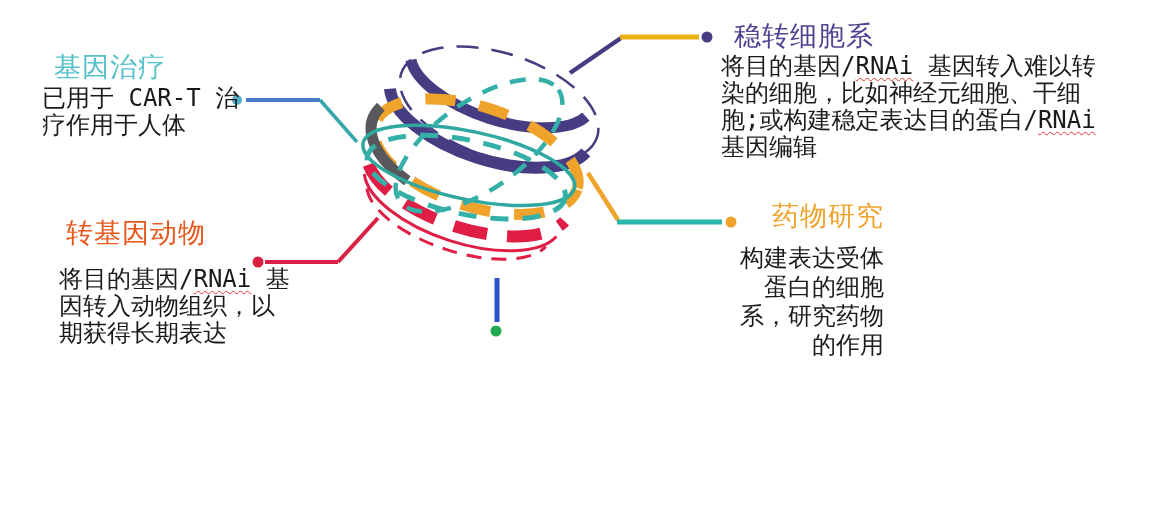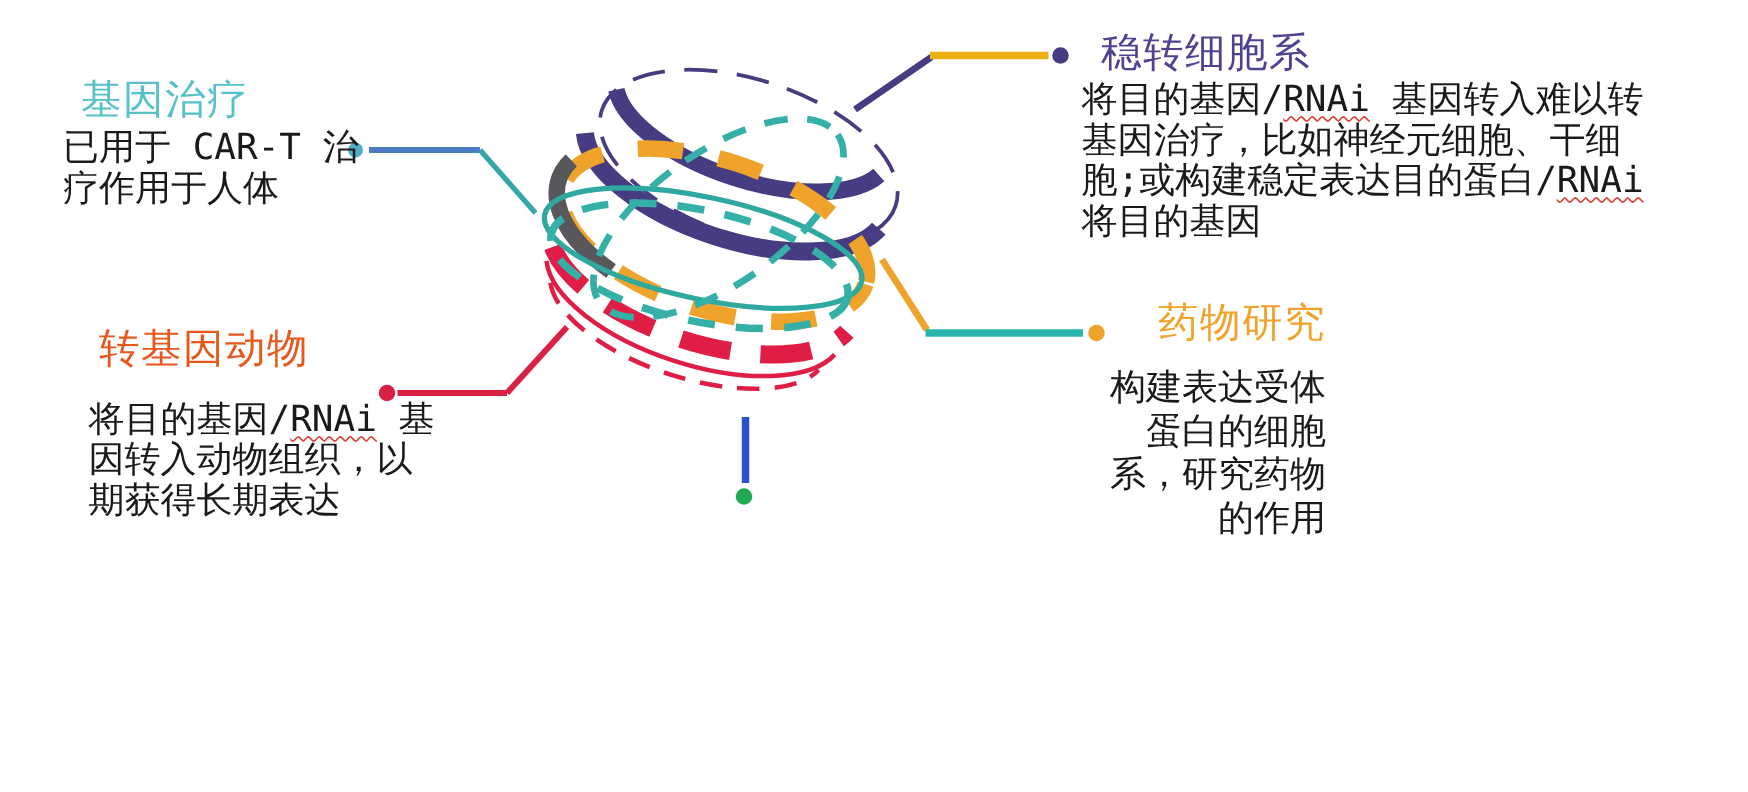--- a/index.html
+++ b/index.html
@@ -109,23 +109,23 @@
         <div class="tl"><span>将目的基因/</span><span class="wavy">RNAi</span><span> 基</span></div>
         <div class="tl"><span>因转入动物组织，以</span></div>
         <div class="tl"><span>期获得长期表达</span></div>
       </div>
   </div>
 
   <div class="txt" style="left:734px;top:22px;">
     <div class="sec-title" style="color: rgb(76, 68, 144);">稳转细胞系</div>
     <div class="sec-body" style="margin:3px 0 0 -13px;">
         <div class="tl"><span>将目的基因/</span><span class="wavy">RNAi</span><span> 基因转入难以转</span></div>
-        <div class="tl"><span>基因治疗，比如神经元细胞、干细</span></div>
+        <div class="tl"><span>染的细胞，比如神经元细胞、干细</span></div>
         <div class="tl"><span>胞;或构建稳定表达目的蛋白/</span><span class="wavy">RNAi</span></div>
-        <div class="tl"><span>将目的基因</span></div>
+        <div class="tl"><span>基因编辑</span></div>
       </div>
   </div>
 
   <div class="txt" style="left:755px;top:202px;text-align:right;">
     <div class="sec-title" style="color: rgb(240, 163, 43);">药物研究</div>
     <div class="sec-body lh29" style="margin:14px 0 0 -15px;">
         <div class="tl"><span>构建表达受体</span></div>
         <div class="tl"><span>蛋白的细胞</span></div>
         <div class="tl"><span>系，研究药物</span></div>
         <div class="tl"><span>的作用</span></div>

